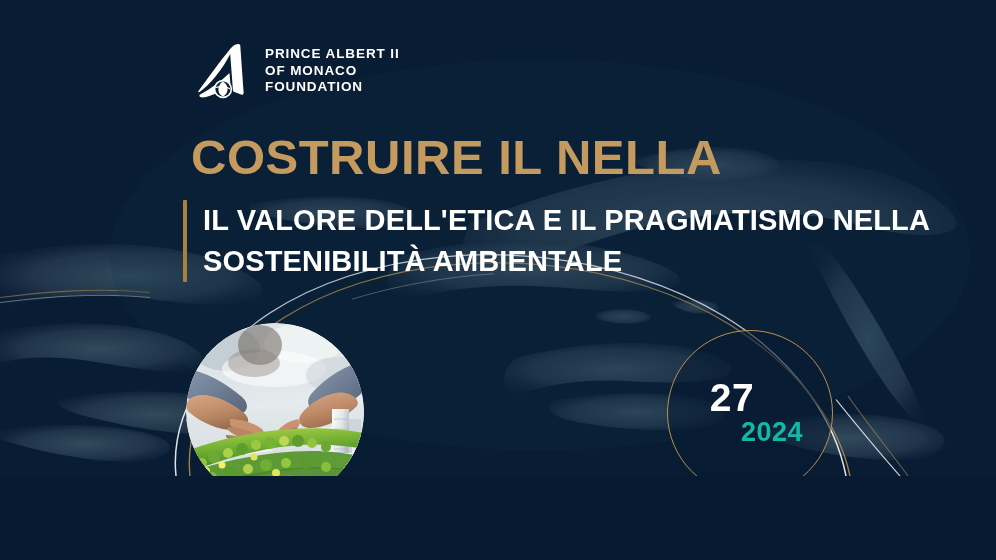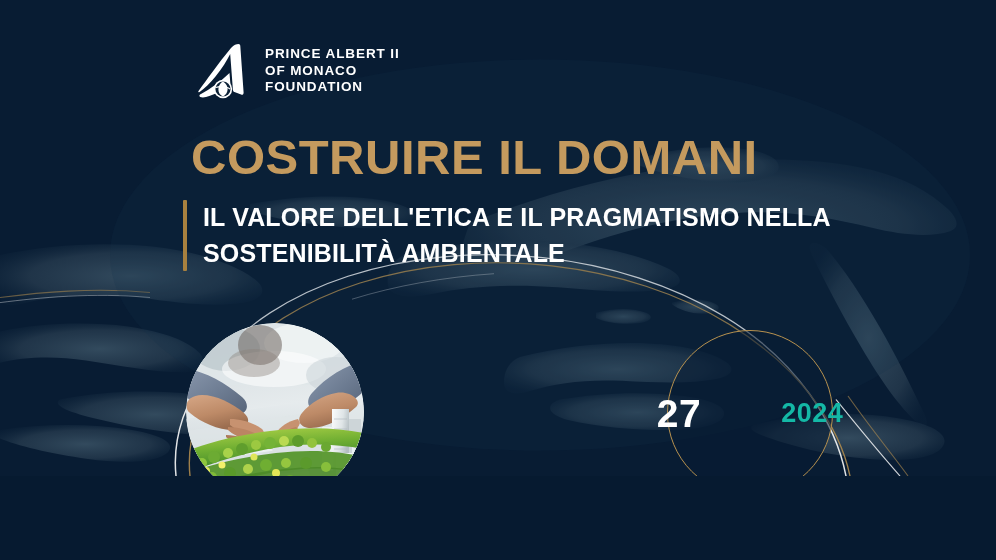--- a/index.html
+++ b/index.html
@@ -59,21 +59,21 @@
     display:flex; align-items:stretch; gap:16px;
   }
   .subtitle-bar {
     width:4px;
     background:#a8813f;
     flex:0 0 auto;
     border-radius:1px;
   }
   .subtitle-text {
     color:#ffffff;
-    font-size:25px;
+    font-size:29px;
     font-weight:bold;
     line-height:1.42;
     letter-spacing:0.15px;
     white-space:pre-line;
   }
 
   
   .photo-circle {
     position:absolute;
     left:186px; top:323px;
@@ -84,21 +84,21 @@
   .photo-circle svg { display:block; width:178px; height:178px; }
 
   
   .date-circle {
     position:absolute;
     left:667px; top:330px;
     width:166px; height:166px;
     border-radius:50%;
     border:1.4px solid #b8924f;
     display:flex;
-    flex-direction:row;
+    flex-direction:column;
     align-items:center;
     justify-content:center;
     background:rgba(8,28,51,0.55);
   }
   .date-day {
     color:#ffffff;
     font-size:39px;
     font-weight:bold;
     line-height:1;
     letter-spacing:0.5px;
@@ -241,21 +241,21 @@
       <circle cx="25" cy="47" r="7.6" fill="#0c2136"></circle>
       <path d="M25,39.6 C28.4,41.6 29.8,44.6 29.6,47.6 C29.4,50.8 27.6,53.4 25,54.4
                C22.0,53.2 20.4,50.4 20.4,47.4 C20.4,44.0 22.2,41.0 25,39.6 Z" fill="#ffffff"></path>
       <path d="M17.6,45.6 C20.6,44.6 24.4,44.4 28.0,45.2 C30.0,45.6 31.4,46.4 32.2,47.2" stroke="#ffffff" stroke-width="1.1" fill="none"></path>
     </svg>
     <div class="logo-text">PRINCE ALBERT II
 OF MONACO
 FOUNDATION</div>
   </div>
 
-  <div class="headline">COSTRUIRE IL DOMANI</div>
+  <div class="headline">COSTRUIRE IL NELLA</div>
 
   <div class="subtitle-wrap">
     <div class="subtitle-bar"></div>
     <div class="subtitle-text">IL VALORE DELL'ETICA E IL PRAGMATISMO NELLA
 SOSTENIBILITÀ AMBIENTALE</div>
   </div>
 
   <div class="photo-circle">
     <svg viewBox="0 0 178 178">
       <defs>

